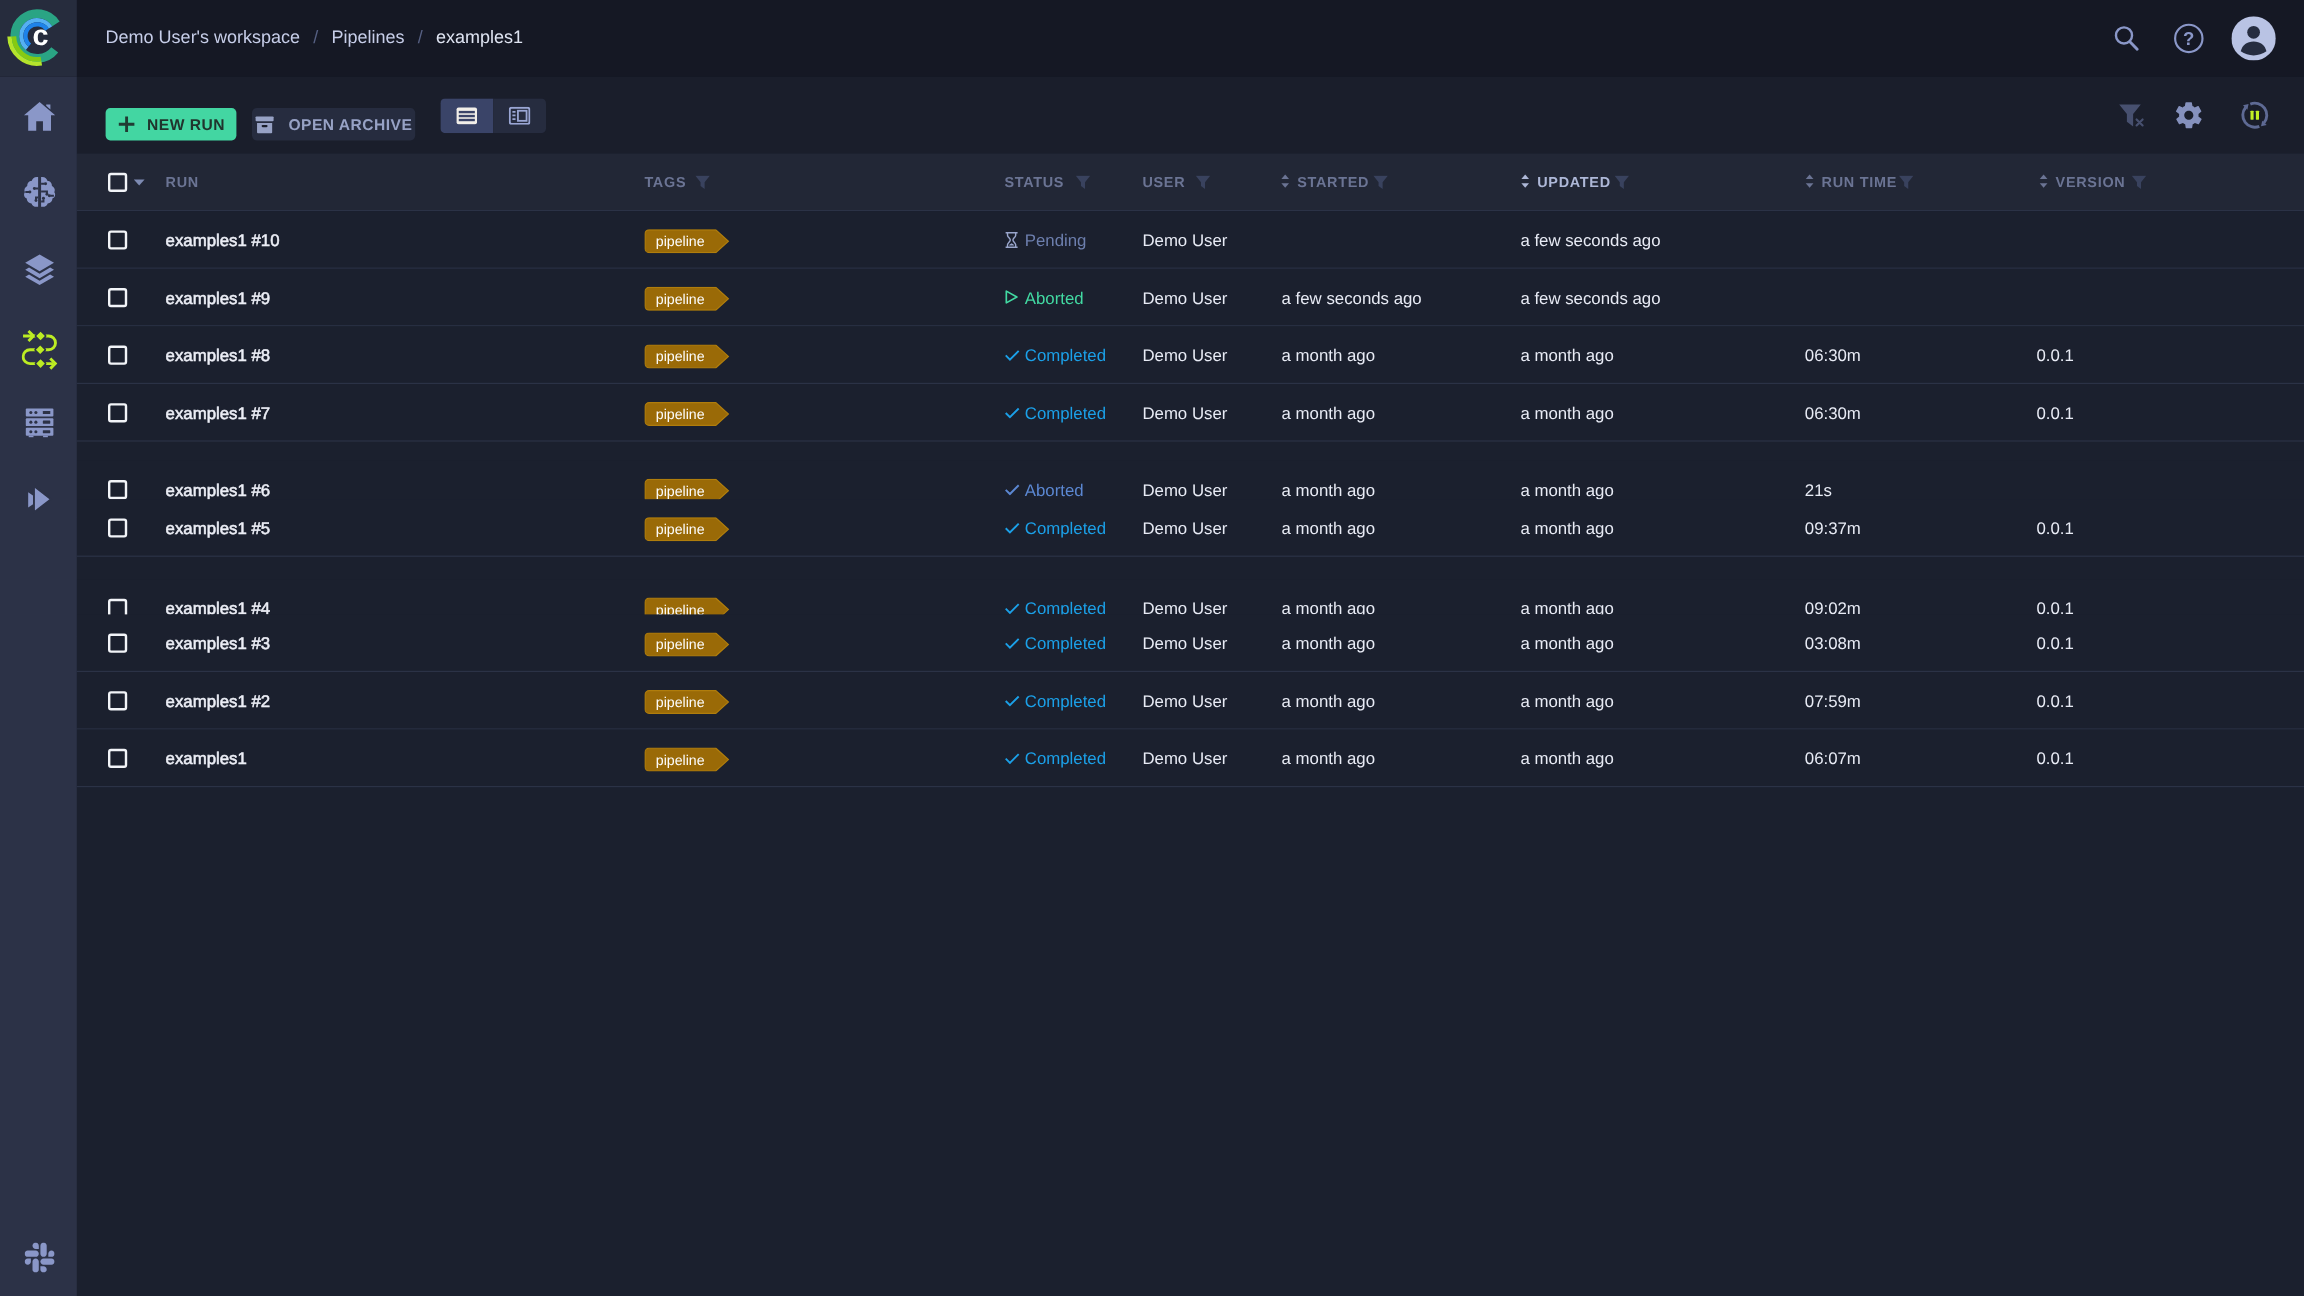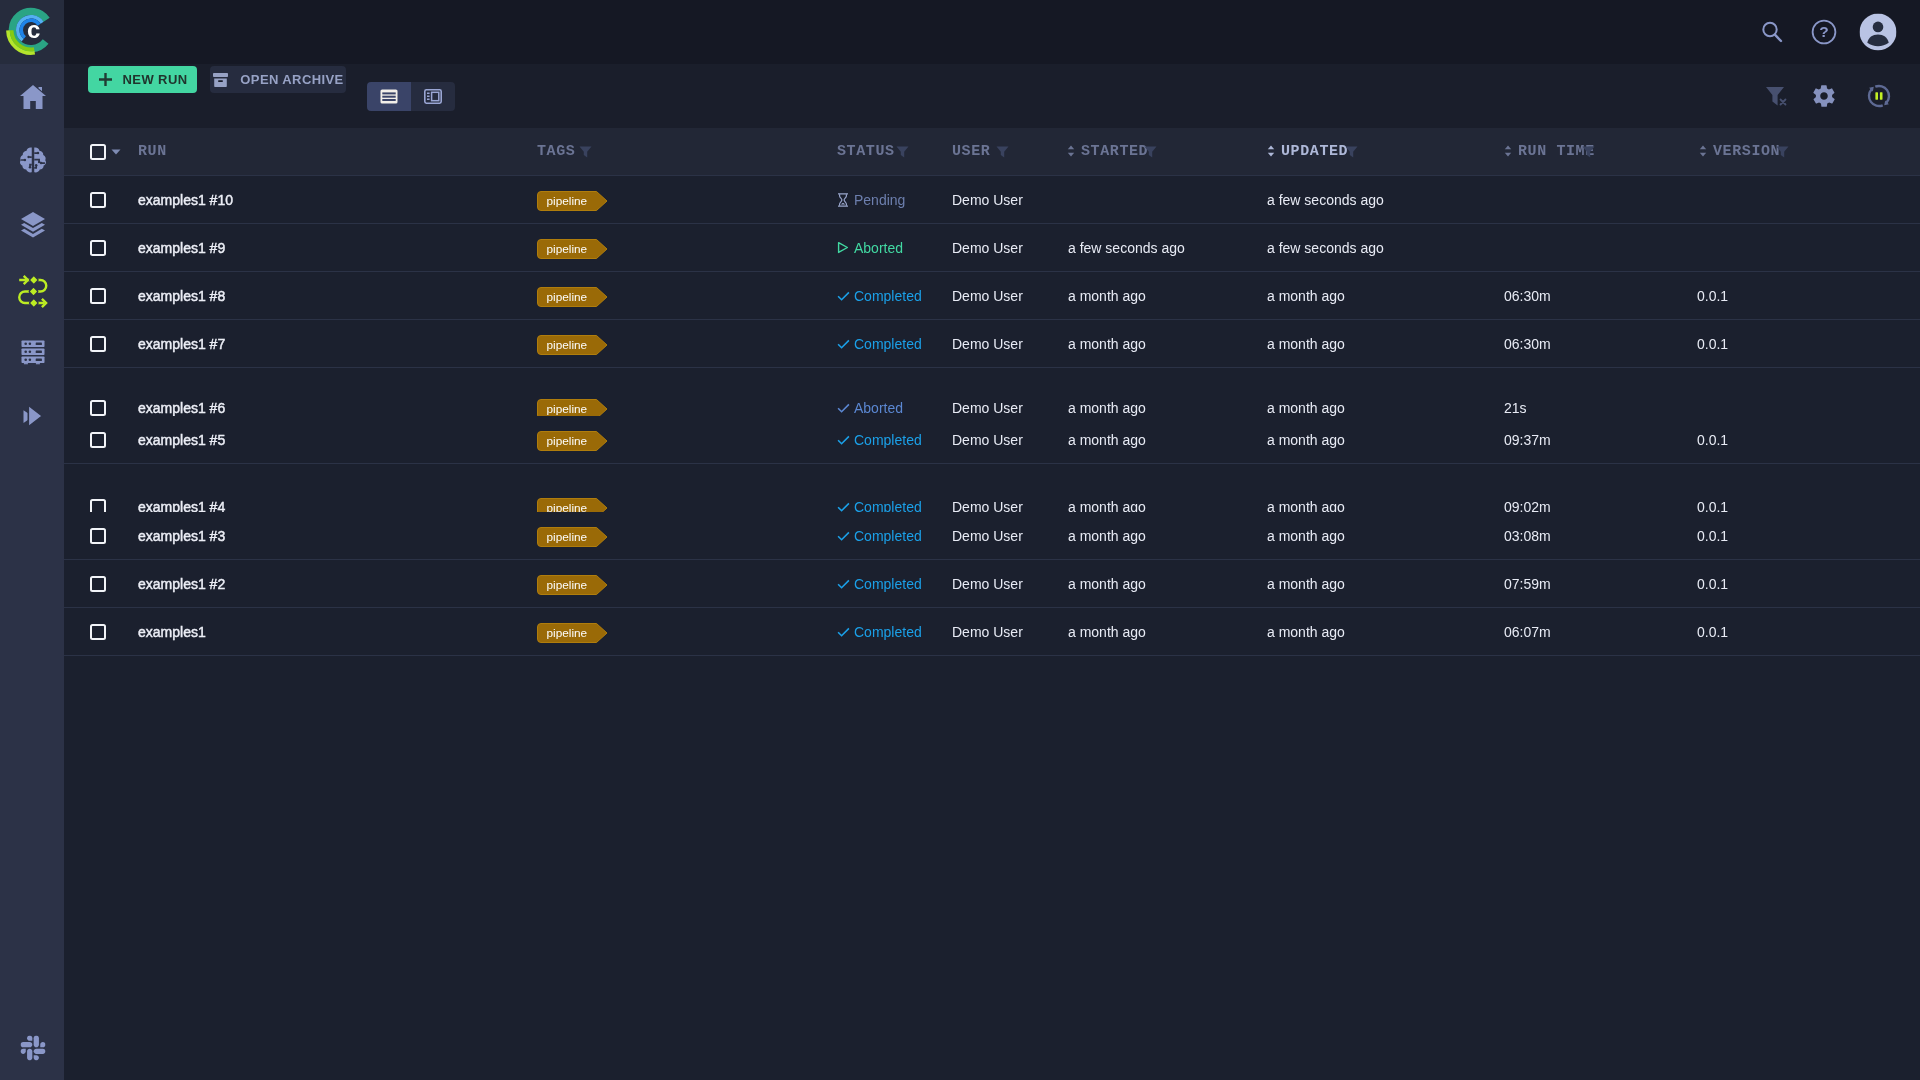--- a/index.html
+++ b/index.html
@@ -7,31 +7,31 @@
 #topbar { position:absolute; left:0; top:0; width:1920px; height:64px; background:#151824; z-index:5; }
 #logo { position:absolute; left:0; top:0; width:64px; height:64px; background:#262c3d; }
 #crumbs { position:absolute; left:88px; top:0; height:64px; line-height:64px; font-size:15px; color:#c6cde8; }
 #crumbs .sep { color:#566083; padding:0 11px; }
 #crumbs .last { color:#dfe4f2; }
 .tbic { position:absolute; top:50%; transform:translate(-50%,-50%); line-height:0; }
 #sidebar { position:absolute; left:0; top:64px; width:64px; height:1016px; background:#2c3247; z-index:4; }
 .sbic { position:absolute; left:33px; transform:translate(-50%,-50%); line-height:0; }
 #main { position:absolute; left:64px; top:64px; width:1856px; height:1016px; background:#1b202e; }
 #toolbar { position:absolute; left:0; top:0; width:1856px; height:64px; background:#1a1e2b; }
-.btn { position:absolute; top:2px; height:27px; border-radius:4px; display:flex; align-items:center; justify-content:center; font-size:13px; font-weight:bold; letter-spacing:0.4px; }
+.btn { position:absolute; top:26px; height:27px; border-radius:4px; display:flex; align-items:center; justify-content:center; font-size:13px; font-weight:bold; letter-spacing:0.4px; }
 #newrun { left:24px; width:109px; background:#43d6a2; color:#20342d; }
 #newrun svg { margin-right:10px; }
 #archive { left:146px; width:136px; background:#262c3f; color:#97a2c5; }
 #archive svg { margin-right:11px; }
 #toggles { position:absolute; left:303px; top:17.5px; width:88px; height:29px; border-radius:4px; overflow:hidden; }
 #toggles .t { position:absolute; top:0; width:44px; height:29px; display:flex; align-items:center; justify-content:center; }
 #toggles .t1 { left:0; background:#3a4468; }
 #toggles .t2 { left:44px; background:#262c3f; }
 #thead { position:absolute; left:0; top:64px; width:1856px; height:48px; background:#222736; border-bottom:1px solid #2b3246; }
-.hlbl { position:absolute; top:0; height:48px; line-height:48px; font-size:15px; font-weight:bold; letter-spacing:0.6px; color:#6b7494;font-family:Liberation Mono, monospace; }
+.hlbl { position:absolute; top:0; height:48px; line-height:48px; font-size:12px; font-weight:bold; letter-spacing:0.6px; color:#6b7494; }
 .hic { position:absolute; line-height:0; }
 .row { position:absolute; left:0; width:1856px; height:48px; border-bottom:1px solid #2b3246; background:#1b202e; }
 .cell { position:absolute; top:0; height:48px; line-height:48px; font-size:14px; color:#e8ebf5; white-space:nowrap; }
 .cell.name { font-weight:normal; color:#eceef6; -webkit-text-stroke:0.45px #eceef6; }
 .cell.ic { line-height:0; height:auto; }
 .cb { position:absolute; width:16px; height:16px; border:2px solid #f2f4f8; border-radius:2.5px; }
 </style>
 </head>
 <body>
 <div id="main">
@@ -318,20 +318,21 @@
   <div id="logo"><svg width="64" height="64" viewBox="0 0 64 64">
 <g fill="none">
 <path d="M 46.64 19.84 A 18.65 18.65 0 1 0 45.64 41.56" stroke="#2aa484" stroke-width="7.3"></path>
 <path d="M 42.11 22.78 A 13.25 13.25 0 1 0 22.61 40.25" stroke="#54b0f2" stroke-width="3.5"></path>
 <path d="M 39.18 24.69 A 9.75 9.75 0 1 0 24.83 37.55" stroke="#1e83e9" stroke-width="3.5"></path>
 <path d="M 7.90 30.40 A 23.1 23.1 0 0 0 34.77 52.79" stroke="#b4e42c" stroke-width="3.6"></path>
 <path d="M 11.60 30.34 A 19.4 19.4 0 0 0 34.17 49.14" stroke="#86ca12" stroke-width="3.8"></path>
 </g>
 <text x="33.8" y="37.7" font-family="'Liberation Sans',sans-serif" font-size="24" font-weight="bold" fill="#ffffff" text-anchor="middle">c</text>
 </svg></div>
+  <div id="crumbs"><span>Demo User's workspace</span><span class="sep">/</span><span>Pipelines</span><span class="sep">/</span><span class="last">examples1</span></div>
   <div class="tbic" style="left:1772px"><svg width="26" height="26" viewBox="0 0 26 26">
 <circle cx="11" cy="10.5" r="6.7" fill="none" stroke="#8a97c8" stroke-width="2"></circle>
 <path d="M15.9 15.7 L22 22" stroke="#8a97c8" stroke-width="2.4" stroke-linecap="round"></path>
 </svg></div>
   <div class="tbic" style="left:1824px"><svg width="26" height="26" viewBox="0 0 26 26">
 <circle cx="13" cy="13" r="11.4" fill="none" stroke="#8a97c8" stroke-width="1.8"></circle>
 <text x="13" y="18.2" font-family="'Liberation Sans',sans-serif" font-size="15.5" font-weight="bold" fill="#8a97c8" text-anchor="middle">?</text>
 </svg></div>
   <div class="tbic" style="left:1878px"><svg width="37" height="37" viewBox="0 0 37 37">
 <circle cx="18.5" cy="18.5" r="18.5" fill="#b9c3e4"></circle>

